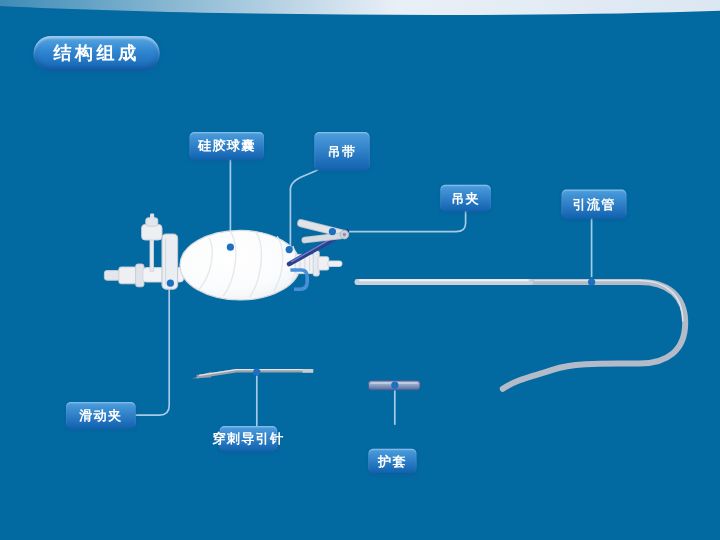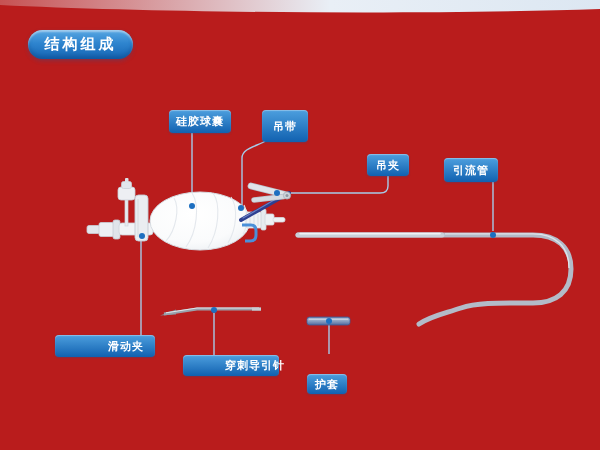--- a/index.html
+++ b/index.html
@@ -1,17 +1,17 @@
 <!DOCTYPE html>
 <html style="--title-top: #58a7e3; --title-bottom: #1565b4; --badge-top: #4d9fde; --badge-bottom: #1161b0; --leader-line: #a6cbe8; --anchor-dot: #1d6fc0; --strap-blue: #2c3f90; --tube-gray: #b3bbc8; --device-light: #edeff3; --clamp-blue: #4a90d9; --sheath-blue: #5d76a6;"><head>
 <meta charset="utf-8">
 <style>
   html,body{margin:0;padding:0;background:#fff;}
   .canvas{
-    position:relative;width:600px;height:450px;background:#b91c1c;overflow:hidden;
+    position:relative;width:600px;height:450px;background:#0369a1;overflow:hidden;
     font-family:"Liberation Sans","DejaVu Sans",sans-serif;
   }
   .art{position:absolute;left:0;top:0;}
   .title-pill{
     position:absolute;left:28px;top:30px;width:105px;height:29px;border-radius:15px;
     background:linear-gradient(180deg,var(--title-top) 0%,#2f85cf 45%,var(--title-bottom) 100%);
     box-shadow:0 2px 4px rgba(20,90,160,.30), inset 0 2px 2px rgba(255,255,255,.45), inset 0 -3px 4px rgba(10,60,120,.35);
     color:#fff;font-size:15px;font-weight:bold;letter-spacing:3px;
     display:flex;align-items:center;justify-content:center;
   }
@@ -144,21 +144,21 @@
       <circle cx="142" cy="236" r="3"></circle>
       <circle cx="214" cy="310" r="3"></circle>
       <circle cx="329" cy="321" r="3"></circle>
     </g>
   </svg>
 
   <div class="title-pill">
     <span>结构组成</span>
   </div>
 
-  <div class="badge" style="left:169px;top:110px;width:62px;height:23px;">硅胶球囊</div>
+  <div class="badge" style="left:158px;top:110px;width:62px;height:23px;">硅胶球囊</div>
   <div class="badge" style="left:262px;top:110px;width:46px;height:32px;">吊带</div>
   <div class="badge" style="left:367px;top:154px;width:42px;height:22px;text-align:right;">吊夹</div>
-  <div class="badge" style="left:444px;top:158px;width:54px;height:24px;">引流管</div>
-  <div class="badge" style="left:55px;top:335px;width:58px;height:22px;padding-left:42px;">滑动夹</div>
-  <div class="badge" style="left:183px;top:355px;width:48px;height:21px;padding-left:48px;">穿刺导引针</div>
+  <div class="badge" style="left:468px;top:158px;width:54px;height:24px;">引流管</div>
+  <div class="badge" style="left:55px;top:335px;width:58px;height:22px;">滑动夹</div>
+  <div class="badge" style="left:183px;top:355px;width:48px;height:21px;">穿刺导引针</div>
   <div class="badge" style="left:307px;top:374px;width:40px;height:20px;">护套</div>
 
 </div>
 
 </body></html>

